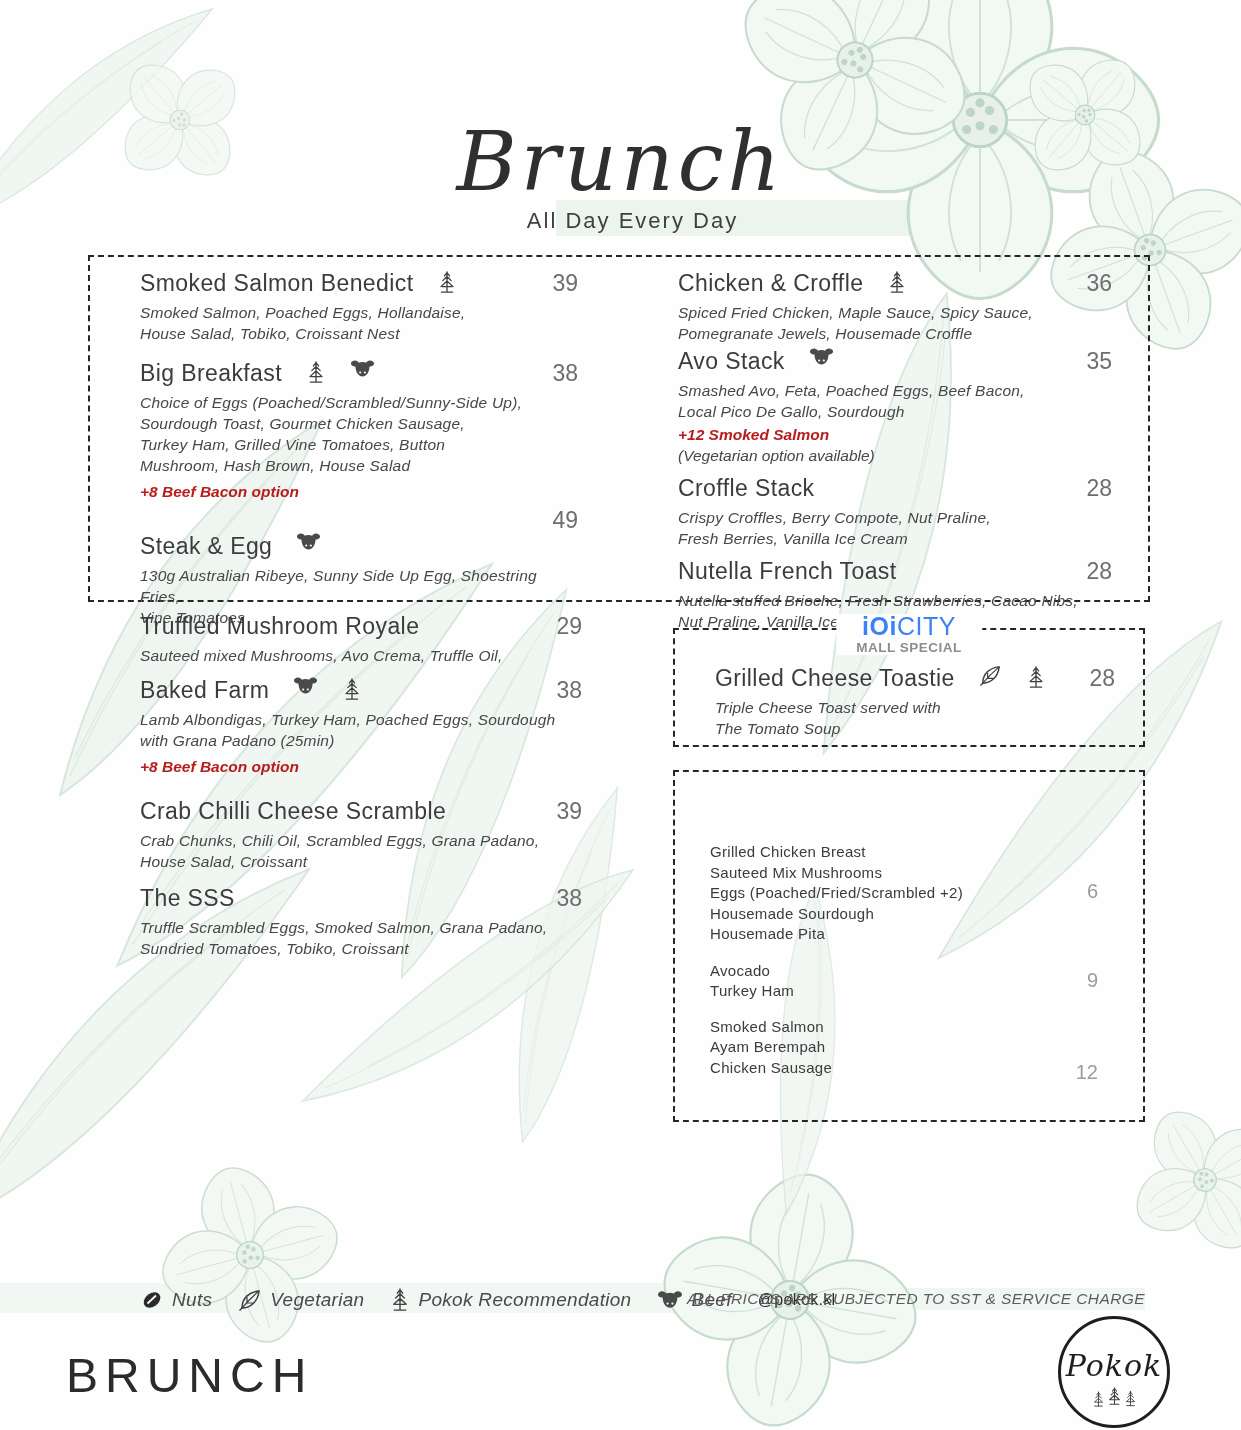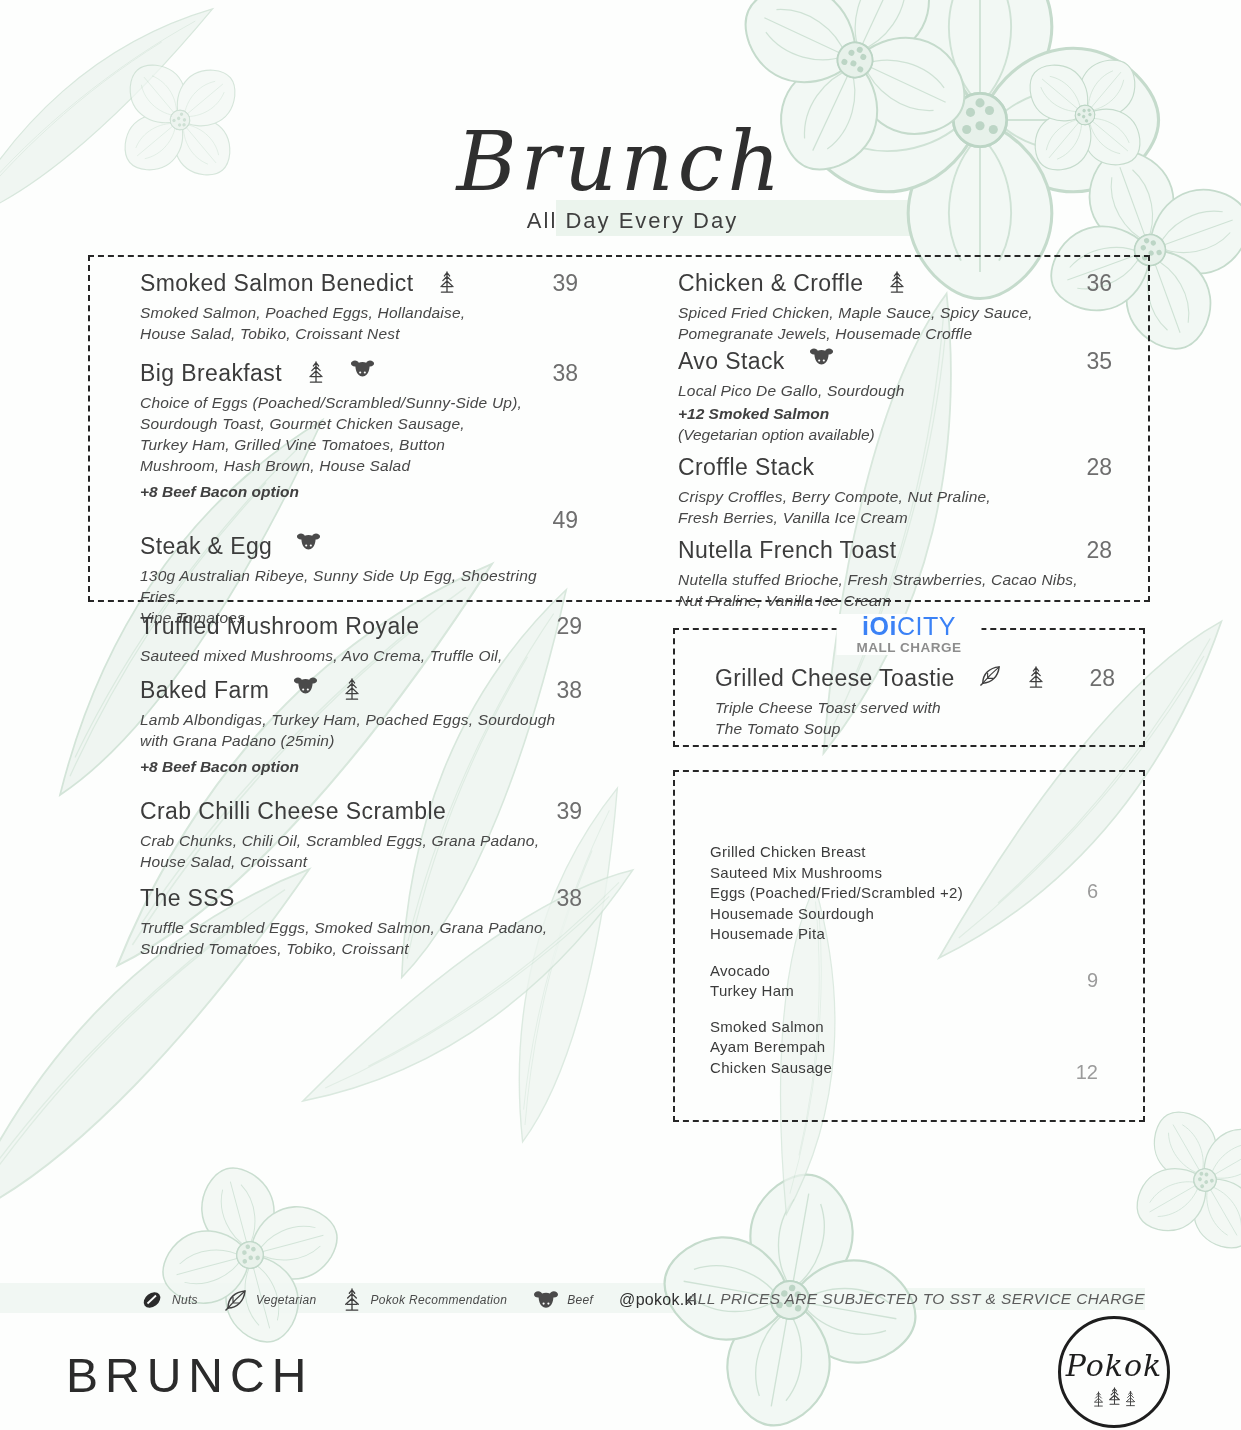--- a/index.html
+++ b/index.html
@@ -32,21 +32,21 @@
   .col-right-in { left:588px; top:12px; width:434px; }
   .col-left-low { position:absolute; left:140px; top:612px; width:442px; z-index:2; }
   
   .item { position:relative; }
   .head { display:flex; justify-content:space-between; align-items:flex-start; margin-bottom:5px; }
   .title-wrap { display:flex; align-items:flex-start; gap:24px; }
   .item-title { font-size:23px; color:#3c3c3c; letter-spacing:.4px; line-height:28px; }
   .price { font-size:23px; color:#6e6e6e; line-height:28px; }
   .price-row { text-align:right; height:26px; }
   .desc { font-style:italic; font-size:15.5px; color:#474747; line-height:21px; letter-spacing:.2px; }
-  .note { font-style:italic; font-weight:bold; font-size:15.5px; color:#404040; line-height:21px; margin-top:5px; }
+  .note { font-style:italic; font-weight:bold; font-size:15.5px; color:#b91c1c; line-height:21px; margin-top:5px; }
   .note-plain { font-style:italic; font-size:15.5px; color:#474747; line-height:21px; }
   .icon { display:inline-flex; flex:none; }
   
   .ioi-logo {
     position:absolute; top:-16px; left:50%; transform:translateX(-50%);
     background:#fdfefd; padding:0 20px; text-align:center; line-height:1;
   }
   .ioi-top { font-size:25px; letter-spacing:.5px; color:#3b82f6; }
   .ioi-top .b { font-weight:bold; }
   .ioi-sub { font-size:13.5px; font-weight:bold; letter-spacing:.5px; color:#8d8d8d; margin-top:2px; }
@@ -56,21 +56,21 @@
   .addons-title .txt { font-style:italic; font-size:27px; letter-spacing:1px; color:#333; }
   .addons-title .rule { height:1.5px; width:52px; background:#3a3a3a; }
   .addon-groups { position:absolute; left:35px; top:70px; width:400px; }
   .addon-group { position:relative; }
   .addon-line { font-size:15px; color:#3b3b3b; line-height:20.5px; letter-spacing:.3px; }
   .addon-price { position:absolute; right:12px; font-size:20px; color:#9b9b9b; }
   .gap16 { height:16px; } .gap15 { height:15px; }
   
   .legend { position:absolute; left:140px; top:1286px; display:flex; align-items:center; gap:26px; z-index:2; }
   .legend-item { display:flex; align-items:center; gap:8px; }
-  .legend-label { font-style:italic; font-size:12px; color:#4a4a4a; letter-spacing:.3px; }
+  .legend-label { font-style:italic; font-size:19px; color:#4a4a4a; letter-spacing:.3px; }
   .handle { font-size:16px; color:#2f2f2f; letter-spacing:.3px; }
   .prices-note { position:absolute; right:96px; top:1290px; font-style:italic; font-size:15.5px; color:#5c5c5c; letter-spacing:.4px; z-index:2; }
   .bottom-label { position:absolute; left:66px; top:1348px; font-size:48px; letter-spacing:7px; color:#2b2b2b; z-index:2; }
   
   .pokok-logo {
     position:absolute; left:1058px; top:1316px; width:112px; height:112px;
     border:3px solid #1e1e1e; border-radius:50%; z-index:2; text-align:center;
     background:rgba(253,254,253,.6);
   }
   .pokok-script {
@@ -283,20 +283,21 @@
         <span class="title-wrap">
           <span class="item-title">Avo Stack</span>
           <span class="icon">
               <svg width="25" height="19" viewBox="0 0 26 19">
                 <use href="#ic-cow"></use>
               </svg>
             </span>
         </span>
         <span class="price">35</span>
       </div>
+      <div class="desc">Smashed Avo, Feta, Poached Eggs, Beef Bacon,</div>
       <div class="desc">Local Pico De Gallo, Sourdough</div>
       <div class="note" style="margin-top:2px">+12 Smoked Salmon</div>
       <div class="note-plain">(Vegetarian option available)</div>
     </div>
 
     <div class="item" style="margin-bottom:8px; margin-top:8px">
       <div class="head">
         <span class="title-wrap">
           <span class="item-title">Croffle Stack</span>
         </span>
@@ -374,21 +375,21 @@
     <div class="desc">Truffle Scrambled Eggs, Smoked Salmon, Grana Padano,</div>
     <div class="desc">Sundried Tomatoes, Tobiko, Croissant</div>
   </div>
 </div>
 
 <div class="dashed ioi-box">
   <div class="ioi-logo">
     <div class="ioi-top">
       <span class="b">iOi</span><span>CITY</span>
     </div>
-    <div class="ioi-sub">MALL CHARGE</div>
+    <div class="ioi-sub">MALL SPECIAL</div>
   </div>
   <div class="ioi-item item">
     <div class="head">
       <span class="title-wrap">
         <span class="item-title">Grilled Cheese Toastie</span>
         <span class="icon">
             <svg width="23" height="23" viewBox="0 0 24 24">
               <use href="#ic-leaf"></use>
             </svg>
           </span>

